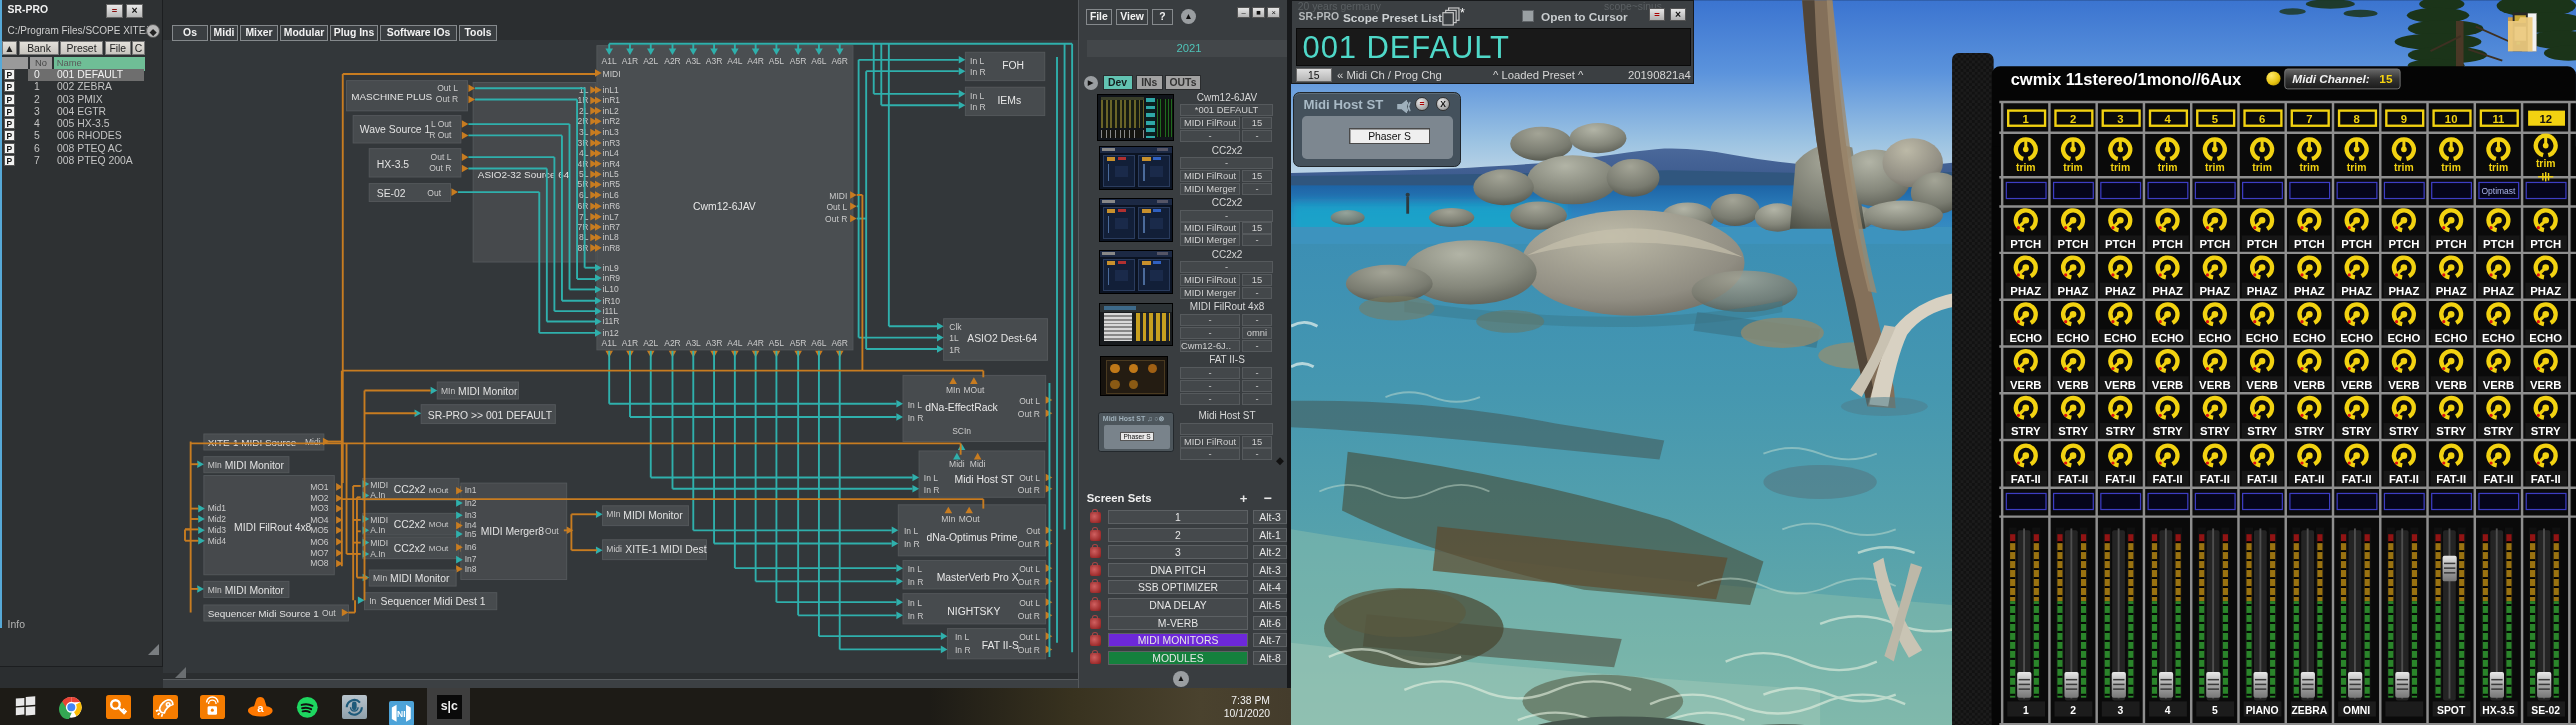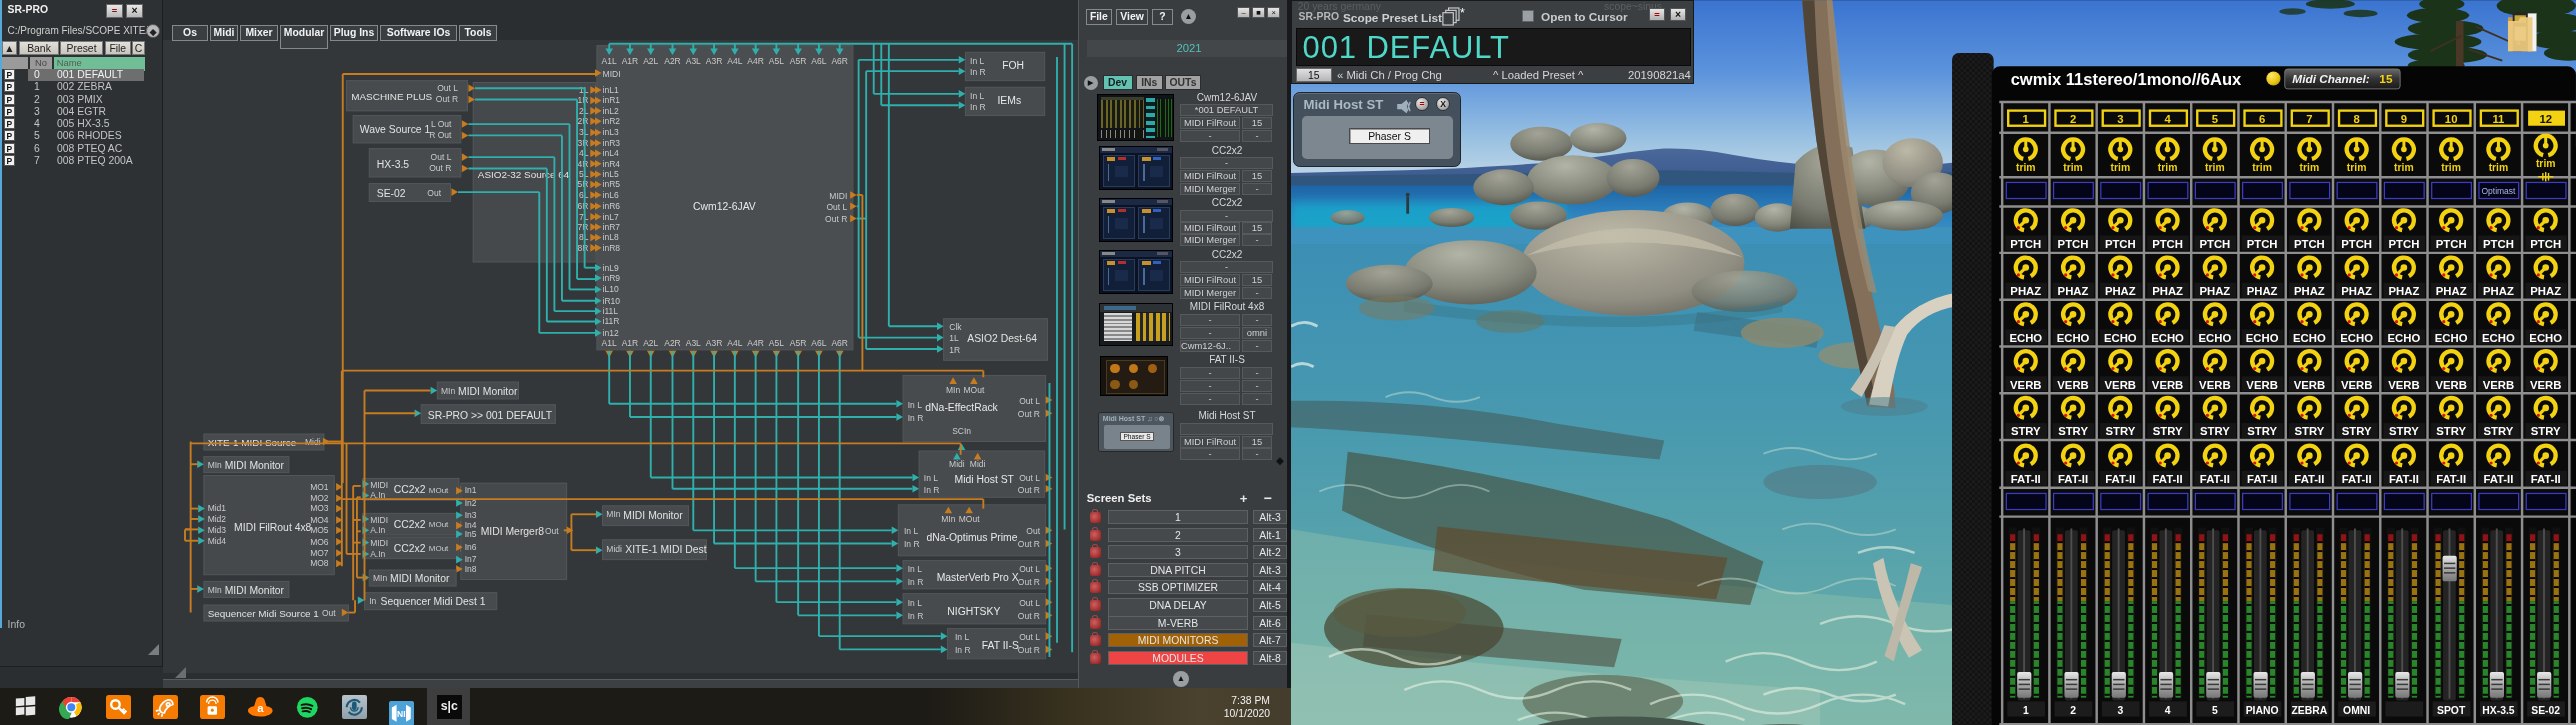--- a/index.html
+++ b/index.html
@@ -7,21 +7,21 @@
 </style></head><body>
 <div id="root">
 
 <div class="a" style="left:0;top:0;width:1291px;height:688px;background:#2b2e30"></div>
 <div class="a" style="left:163px;top:40px;width:916px;height:633px;background:#33373a"></div>
 <div class="a" style="left:163px;top:679px;width:916px;height:8.5px;background:#3c4043;border-top:0.9px solid #585c5f"></div>
 <div class="a" style="left:175px;top:667px;width:0;height:0;border-left:11.3px solid transparent;border-bottom:11.3px solid #6a6e71"></div>
 <div class="a" style="left:172px;top:24.6px;width:36px;height:16px;background:#3a3e41;border:0.9px solid #85898c;color:#f2f2f2;font-weight:bold;font-size:10.4px;text-align:center;line-height:14px">Os</div>
 <div class="a" style="left:210px;top:24.6px;width:28px;height:16px;background:#3a3e41;border:0.9px solid #85898c;color:#f2f2f2;font-weight:bold;font-size:10.4px;text-align:center;line-height:14px">Midi</div>
 <div class="a" style="left:240px;top:24.6px;width:38px;height:16px;background:#3a3e41;border:0.9px solid #85898c;color:#f2f2f2;font-weight:bold;font-size:10.4px;text-align:center;line-height:14px">Mixer</div>
-<div class="a" style="left:280px;top:24.6px;width:48px;height:24px;background:#3a3e41;border:0.9px solid #85898c;color:#f2f2f2;font-weight:bold;font-size:10.4px;text-align:center;line-height:14px">Modular</div>
+<div class="a" style="left:280px;top:24.6px;width:48px;height:16px;background:#3a3e41;border:0.9px solid #85898c;color:#f2f2f2;font-weight:bold;font-size:10.4px;text-align:center;line-height:14px">Modular</div>
 <div class="a" style="left:330px;top:24.6px;width:48px;height:16px;background:#3a3e41;border:0.9px solid #85898c;color:#f2f2f2;font-weight:bold;font-size:10.4px;text-align:center;line-height:14px">Plug Ins</div>
 <div class="a" style="left:380px;top:24.6px;width:77px;height:16px;background:#3a3e41;border:0.9px solid #85898c;color:#f2f2f2;font-weight:bold;font-size:10.4px;text-align:center;line-height:14px">Software IOs</div>
 <div class="a" style="left:459px;top:24.6px;width:38px;height:16px;background:#3a3e41;border:0.9px solid #85898c;color:#f2f2f2;font-weight:bold;font-size:10.4px;text-align:center;line-height:14px">Tools</div>
 <svg class="a" style="left:163px;top:40px" width="916" height="633" viewBox="172 42 969 670">
 <defs>
         <marker id="mo" markerWidth="7" markerHeight="8" refX="6" refY="4" orient="auto">
           <path d="M0 0L7 4L0 8Z" fill="#c87c20"></path>
         </marker>
         <marker id="mt" markerWidth="7" markerHeight="8" refX="6" refY="4" orient="auto">
           <path d="M0 0L7 4L0 8Z" fill="#2fb0ac"></path>
@@ -718,26 +718,26 @@
       <div class="a" style="left:29px;top:598px;width:140px;height:25px;background:#45494c;border:0.9px solid #5d6164;color:#e6e6e6;font-size:10.4px;text-align:center;line-height:13.2px">DNA DELAY</div>
       <div class="a" style="left:174px;top:598px;width:34px;height:14px;background:#45494c;border:0.9px solid #5d6164;color:#e6e6e6;font-size:10.4px;text-align:center;line-height:13.2px">Alt-5</div>
       <div class="a" style="left:11.3px;top:618px;width:10.4px;height:11.3px;background:radial-gradient(circle at 40% 40%,#d06060,#8a1818);border-radius:1.9px">
         <div class="a" style="left:1.9px;top:-2.8px;width:5.7px;height:4.7px;border:1.4px solid #a94444;border-bottom:none;border-radius:2.8px 2.8px 0 0"></div>
       </div>
       <div class="a" style="left:29px;top:616px;width:140px;height:14px;background:#45494c;border:0.9px solid #5d6164;color:#e6e6e6;font-size:10.4px;text-align:center;line-height:13.2px">M-VERB</div>
       <div class="a" style="left:174px;top:616px;width:34px;height:14px;background:#45494c;border:0.9px solid #5d6164;color:#e6e6e6;font-size:10.4px;text-align:center;line-height:13.2px">Alt-6</div>
       <div class="a" style="left:11.3px;top:635px;width:10.4px;height:11.3px;background:radial-gradient(circle at 40% 40%,#d06060,#8a1818);border-radius:1.9px">
         <div class="a" style="left:1.9px;top:-2.8px;width:5.7px;height:4.7px;border:1.4px solid #a94444;border-bottom:none;border-radius:2.8px 2.8px 0 0"></div>
       </div>
-      <div class="a" style="left:29px;top:633px;width:140px;height:14px;background:#a16207;border:0.9px solid #5d6164;color:#e6e6e6;font-size:10.4px;text-align:center;line-height:13.2px">MIDI MONITORS</div>
+      <div class="a" style="left:29px;top:633px;width:140px;height:14px;background:#6d28d9;border:0.9px solid #5d6164;color:#e6e6e6;font-size:10.4px;text-align:center;line-height:13.2px">MIDI MONITORS</div>
       <div class="a" style="left:174px;top:633px;width:34px;height:14px;background:#45494c;border:0.9px solid #5d6164;color:#e6e6e6;font-size:10.4px;text-align:center;line-height:13.2px">Alt-7</div>
       <div class="a" style="left:11.3px;top:653px;width:10.4px;height:11.3px;background:radial-gradient(circle at 40% 40%,#d06060,#8a1818);border-radius:1.9px">
         <div class="a" style="left:1.9px;top:-2.8px;width:5.7px;height:4.7px;border:1.4px solid #a94444;border-bottom:none;border-radius:2.8px 2.8px 0 0"></div>
       </div>
-      <div class="a" style="left:29px;top:651px;width:140px;height:14px;background:#ef4444;border:0.9px solid #5d6164;color:#e6e6e6;font-size:10.4px;text-align:center;line-height:13.2px">MODULES</div>
+      <div class="a" style="left:29px;top:651px;width:140px;height:14px;background:#15803d;border:0.9px solid #5d6164;color:#e6e6e6;font-size:10.4px;text-align:center;line-height:13.2px">MODULES</div>
       <div class="a" style="left:174px;top:651px;width:34px;height:14px;background:#45494c;border:0.9px solid #5d6164;color:#e6e6e6;font-size:10.4px;text-align:center;line-height:13.2px">Alt-8</div>
       <div class="a" style="left:94px;top:671px;width:16px;height:16px;border-radius:50%;background:#9a9ea1;color:#111;font-size:8.5px;text-align:center;line-height:15px">▲</div>
       <div class="a" style="left:197px;top:454px;width:11.3px;height:11.3px;color:#111;font-size:10.4px">◆</div>
 </div>
 <div class="a" style="left:0;top:688px;width:1291px;height:38px;background:linear-gradient(90deg,#1d1b16 0 72%,#38321f 83%,#4a422e 93%,#443c2c 100%);z-index:7">
 <div class="a" style="left:13.2px;top:6.6px;width:24.6px;height:24.6px"><svg width="24.6" height="24.6" viewBox="0 0 26 26">
           <g fill="#e8e8e8">
             <rect x="3" y="4" width="9" height="8" transform="skewY(-4)"></rect>
             <rect x="13.5" y="3" width="10" height="9" transform="skewY(-4)"></rect>
             <rect x="3" y="13.5" width="9" height="8" transform="skewY(-4)"></rect>

